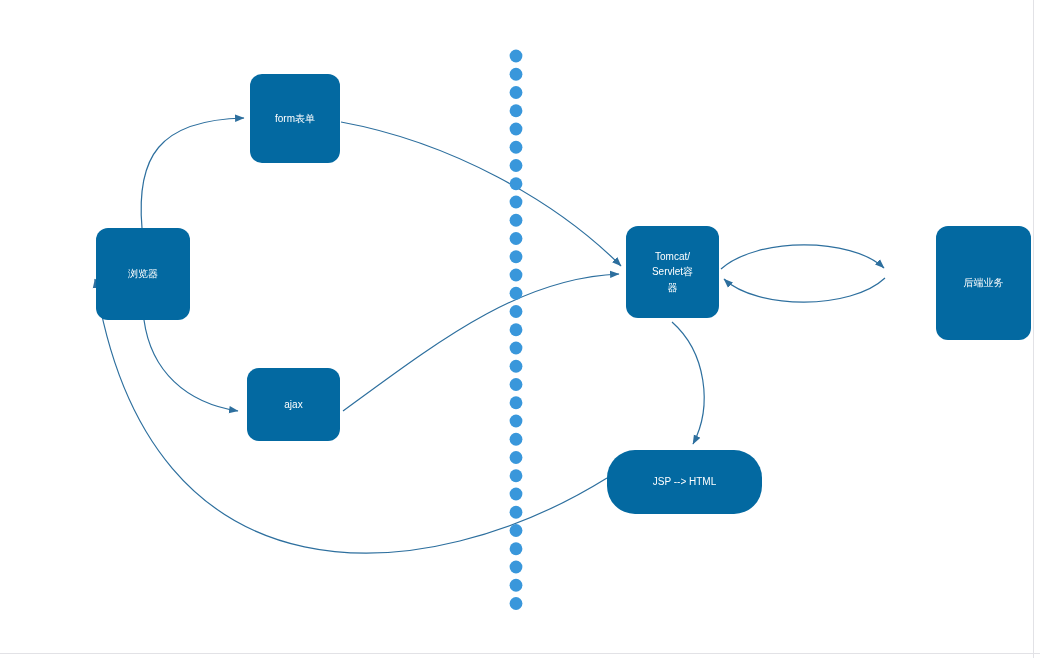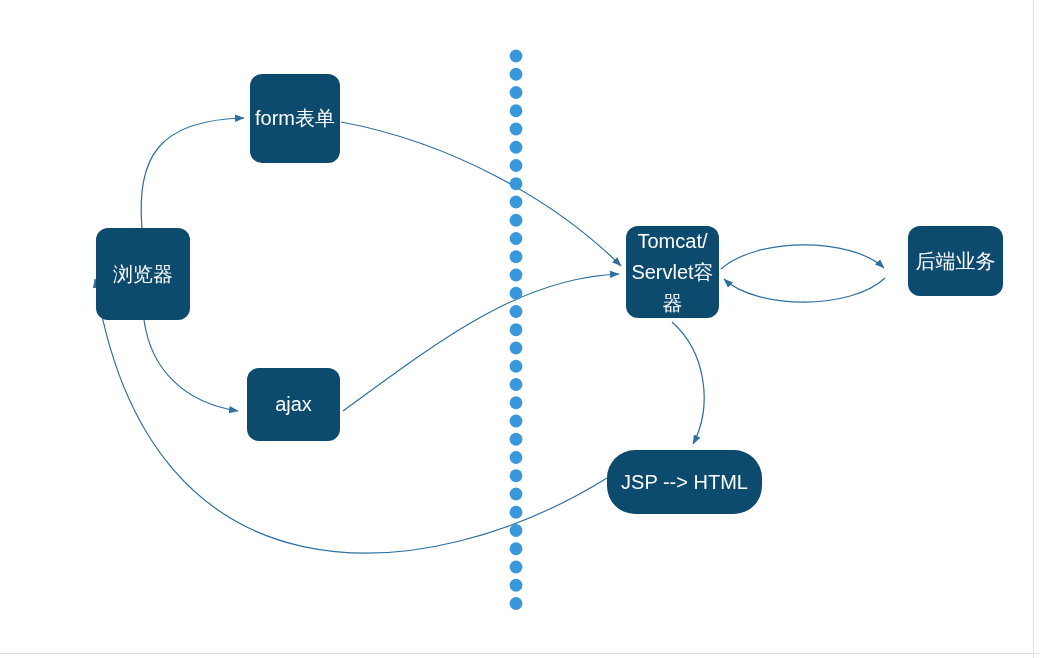--- a/index.html
+++ b/index.html
@@ -16,38 +16,38 @@
     z-index: 1;
   }
   .edge {
     fill: none;
     stroke: #2D6F9E;
     stroke-width: 1.2;
   }
   .node {
     position: absolute;
     z-index: 2;
-    background: #0c4a6e;
+    background: #0369a1;
     color: #FFFFFF;
     display: flex;
     flex-direction: column;
     align-items: center;
     justify-content: center;
     text-align: center;
-    font-size: 20px;
+    font-size: 10px;
     line-height: 1.55;
     border-radius: 12px;
     box-sizing: border-box;
     padding: 4px;
   }
   #node-browser { left:  96px; top: 228px; width:  94px; height: 92px; }
   #node-form    { left: 250px; top:  74px; width:  90px; height: 89px; }
   #node-ajax    { left: 247px; top: 368px; width:  93px; height: 73px; }
   #node-tomcat  { left: 626px; top: 226px; width:  93px; height: 92px; }
-  #node-backend { left: 908px; top: 226px; width:  95px; height: 70px; }
+  #node-backend { left: 936px; top: 226px; width:  95px; height: 114px; }
   #node-jsp     { left: 607px; top: 450px; width: 155px; height: 64px; border-radius: 28px; }
   .page-edge-v {
     position: absolute; left: 1033px; top: 0;
     width: 1px; height: 658px;
     background: #E2E2E6; z-index: 0;
   }
   .page-edge-h {
     position: absolute; left: 0; top: 653px;
     width: 1040px; height: 1px;
     background: #E2E2E6; z-index: 0;

